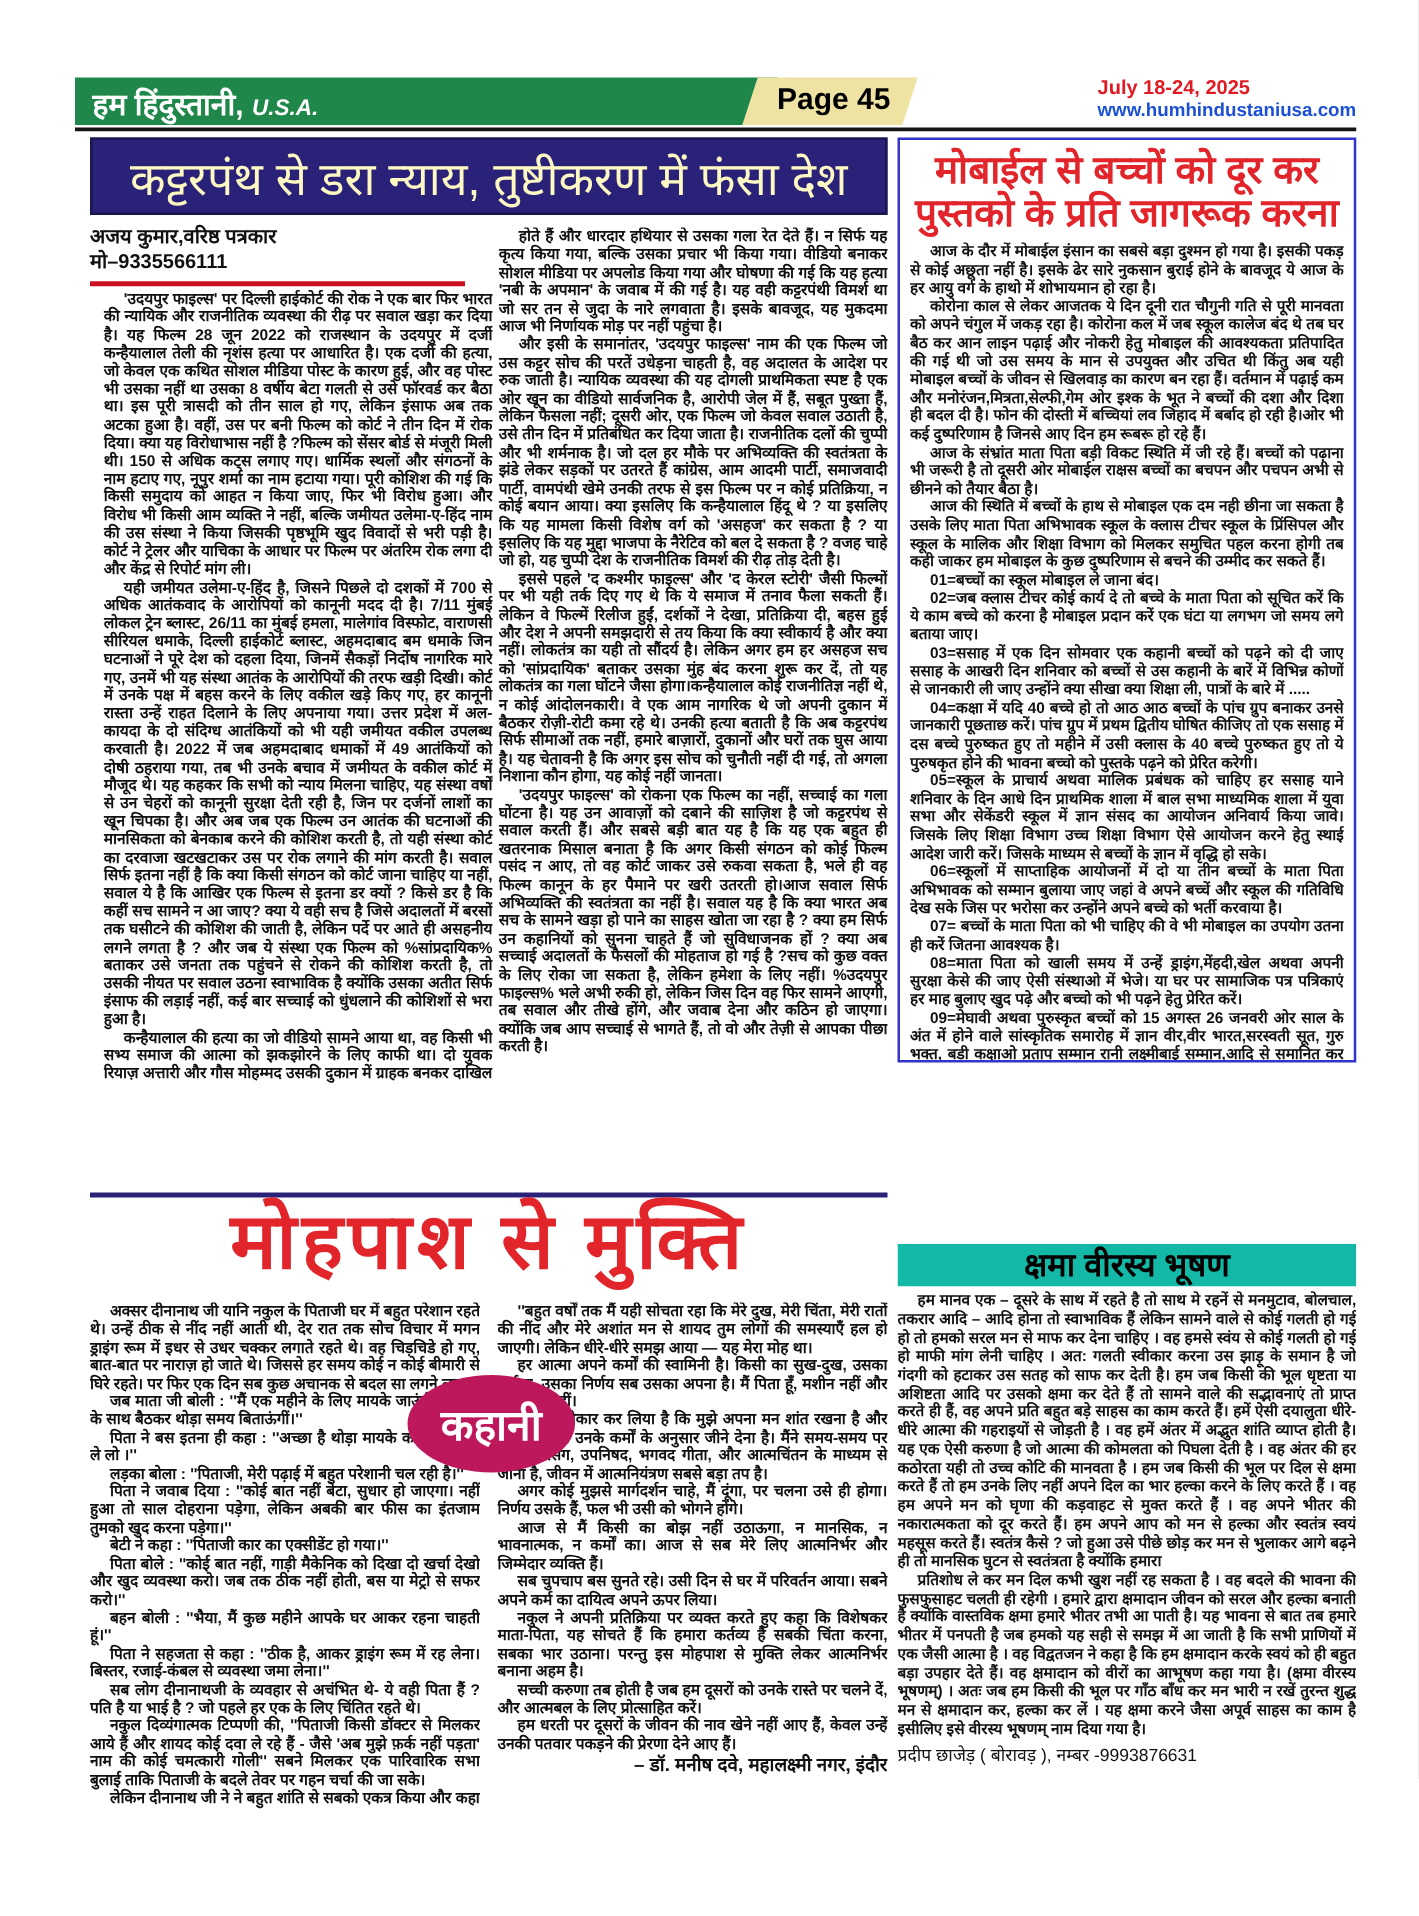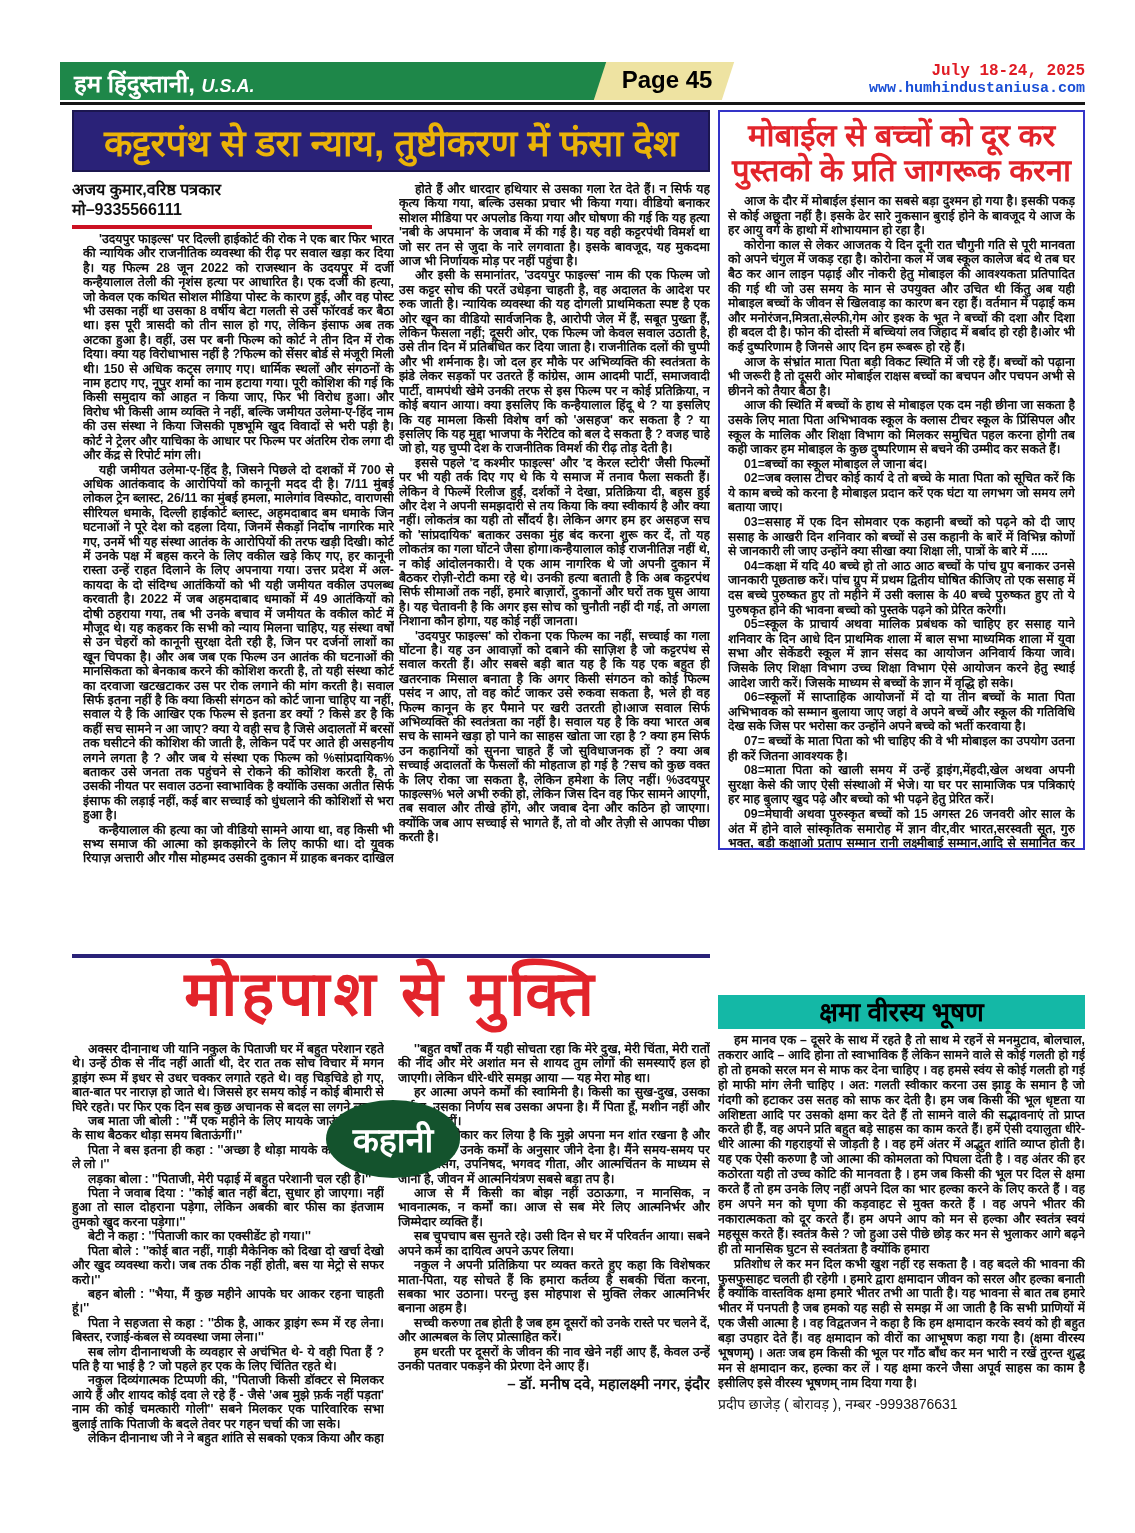--- a/index.html
+++ b/index.html
@@ -5,52 +5,52 @@
   html,body{margin:0;padding:0;background:#cfcfcf;}
   .page{position:relative;width:1135px;height:1533px;background:#ffffff;overflow:hidden;
         font-family:"Liberation Sans","DejaVu Sans",sans-serif;color:#111;}
   
   .header-bar{position:absolute;top:62px;left:60px;width:1025px;height:38px;}
   .masthead-green{position:absolute;left:0;top:0;width:562px;height:38px;background:#1e8749;}
   .masthead-text{position:absolute;left:14px;top:4px;color:#fff;font-size:24px;font-weight:bold;white-space:nowrap;}
   .masthead-text .usa{font-style:italic;font-size:18px;}
   .page-box{position:absolute;left:540px;top:0;width:128px;height:38px;background:#eee3a2;transform:skewX(-18deg);}
   .page-box-label{position:absolute;left:552px;top:4px;width:110px;text-align:center;font-size:24px;font-weight:bold;color:#000;}
-  .header-right{position:absolute;right:0;top:0;text-align:right;line-height:18px;font-family:Liberation Mono, monospace;}
+  .header-right{position:absolute;right:0;top:0;line-height:18px;}
   .header-date{color:#e01b24;font-size:16px;font-weight:bold;}
   .header-url{color:#1a4fd6;font-size:15px;font-weight:bold;}
   .header-rule{position:absolute;top:102px;left:60px;width:1025px;height:3px;background:#151515;}
   
   .bodytext{font-size:12.4px;line-height:14.4px;font-weight:600;text-align:justify;overflow:hidden;}
   .bodytext p{margin:0;text-indent:16px;}
   
   .main-article{position:absolute;top:110px;left:72px;width:638px;height:848px;}
   .headline-box{position:absolute;top:0;left:0;width:638px;height:62px;background:#2a2278;border:2px solid #1b164f;box-sizing:border-box;
                 display:flex;align-items:center;justify-content:center;}
-  .headline-box h1{margin:0;color:#eab308;font-size:37px;font-weight:bold;white-space:nowrap;}
+  .headline-box h1{margin:0;color:#fef9c3;font-size:37px;font-weight:normal;white-space:nowrap;}
   .byline-block{position:absolute;top:70px;left:0;width:311px;}
   .byline{font-size:16px;font-weight:bold;line-height:20px;}
   .byline-rule{margin-top:5px;width:300px;height:4px;background:#cc1122;}
   .m-col1{position:absolute;top:122px;left:11px;width:311px;height:722px;}
   .m-col2{position:absolute;top:72px;left:327px;width:311px;height:772px;}
   .article-rule{position:absolute;top:844px;left:0;width:638px;height:4px;background:#2a2278;}
   
   .mobile-article{position:absolute;top:110px;left:718px;width:367px;height:740px;border:2px solid #3434c8;
                   box-sizing:border-box;padding:4px 8px;overflow:hidden;}
   .mobile-headline{color:#e2242b;font-weight:bold;font-size:31px;line-height:35px;text-align:center;margin:2px 0 6px 0;}
   .mobile-body{font-size:12.3px;line-height:14.6px;}
   .mobile-attr{font-size:13.5px;font-weight:bold;text-align:right;line-height:18px;margin-top:2px;}
   
   .moh-headline{position:absolute;top:950px;left:72px;width:638px;height:88px;color:#e2242b;
                 font-size:62px;font-weight:bold;text-align:center;letter-spacing:4px;line-height:88px;}
   .story{position:absolute;top:1042px;left:72px;width:638px;height:478px;}
   .s-col{position:absolute;top:0;height:478px;width:312px;}
   .s-col.a{left:0;} .s-col.b{left:326px;}
   .story-attr{font-size:15px;font-weight:bold;text-align:right;margin-top:4px;text-indent:0;}
-  .story-badge{position:absolute;left:254px;top:58px;width:134px;height:78px;background:#14532d;border-radius:50%;
+  .story-badge{position:absolute;left:254px;top:58px;width:134px;height:78px;background:#be185d;border-radius:50%;
                display:flex;align-items:center;justify-content:center;}
   .story-badge span{color:#fff;font-size:34px;font-weight:bold;}
   
   .kshama{position:absolute;top:995px;left:718px;width:367px;height:528px;overflow:hidden;}
   .kshama-headline{background:#14b8a6;color:#000;font-size:26px;font-weight:bold;text-align:center;
                    height:34px;line-height:34px;margin-bottom:4px;}
   .kshama-body{font-size:12.3px;line-height:14.9px;}
   .kshama-attr{font-size:14px;font-weight:normal;text-align:left;margin-top:3px;}
 </style>
 </head>
@@ -140,20 +140,21 @@
         <p>पिता ने सहजता से कहा : ''ठीक है, आकर ड्राइंग रूम में रह लेना। बिस्तर, रजाई-कंबल से व्यवस्था जमा लेना।''</p>
         <p>सब लोग दीनानाथजी के व्यवहार से अचंभित थे- ये वही पिता हैं ? पति है या भाई है ? जो पहले हर एक के लिए चिंतित रहते थे।</p>
         <p>नकुल दिव्यंगात्मक टिप्पणी की, ''पिताजी किसी डॉक्टर से मिलकर आये हैं और शायद कोई दवा ले रहे हैं - जैसे 'अब मुझे फ़र्क नहीं पड़ता' नाम की कोई चमत्कारी गोली'' सबने मिलकर एक पारिवारिक सभा बुलाई ताकि पिताजी के बदले तेवर पर गहन चर्चा की जा सके।</p>
         <p>लेकिन दीनानाथ जी ने ने बहुत शांति से सबको एकत्र किया और कहा</p>
       </div>
     <div class="s-col b bodytext">
       <div>
           <p>''बहुत वर्षों तक मैं यही सोचता रहा कि मेरे दुख, मेरी चिंता, मेरी रातों की नींद और मेरे अशांत मन से शायद तुम लोगों की समस्याएँ हल हो जाएगी। लेकिन धीरे-धीरे समझ आया — यह मेरा मोह था।</p>
           <p>हर आत्मा अपने कर्मों की स्वामिनी है। किसी का सुख-दुख, उसका कर्तव्य, उसका निर्णय सब उसका अपना है। मैं पिता हूँ, मशीन नहीं और ईश्वर भी नहीं।</p>
           <p>उन्होंने स्वीकार कर लिया है कि मुझे अपना मन शांत रखना है और हर किसी को उनके कर्मों के अनुसार जीने देना है। मैंने समय-समय पर ध्यान, सत्संग, उपनिषद, भगवद गीता, और आत्मचिंतन के माध्यम से जाना है, जीवन में आत्मनियंत्रण सबसे बड़ा तप है।</p>
+          <p>अगर कोई मुझसे मार्गदर्शन चाहे, मैं दूंगा, पर चलना उसे ही होगा। निर्णय उसके हैं, फल भी उसी को भोगने होंगे।</p>
           <p>आज से मैं किसी का बोझ नहीं उठाऊगा, न मानसिक, न भावनात्मक, न कर्मों का। आज से सब मेरे लिए आत्मनिर्भर और जिम्मेदार व्यक्ति हैं।</p>
           <p>सब चुपचाप बस सुनते रहे। उसी दिन से घर में परिवर्तन आया। सबने अपने कर्म का दायित्व अपने ऊपर लिया।</p>
           <p>नकुल ने अपनी प्रतिक्रिया पर व्यक्त करते हुए कहा कि विशेषकर माता-पिता, यह सोचते हैं कि हमारा कर्तव्य है सबकी चिंता करना, सबका भार उठाना। परन्तु इस मोहपाश से मुक्ति लेकर आत्मनिर्भर बनाना अहम है।</p>
           <p>सच्ची करुणा तब होती है जब हम दूसरों को उनके रास्ते पर चलने दें, और आत्मबल के लिए प्रोत्साहित करें।</p>
           <p>हम धरती पर दूसरों के जीवन की नाव खेने नहीं आए हैं, केवल उन्हें उनकी पतवार पकड़ने की प्रेरणा देने आए हैं।</p>
         </div>
       <div class="story-attr">– डॉ. मनीष दवे, महालक्ष्मी नगर, इंदौर</div>
     </div>
     <div class="story-badge">
       <span>कहानी</span>

